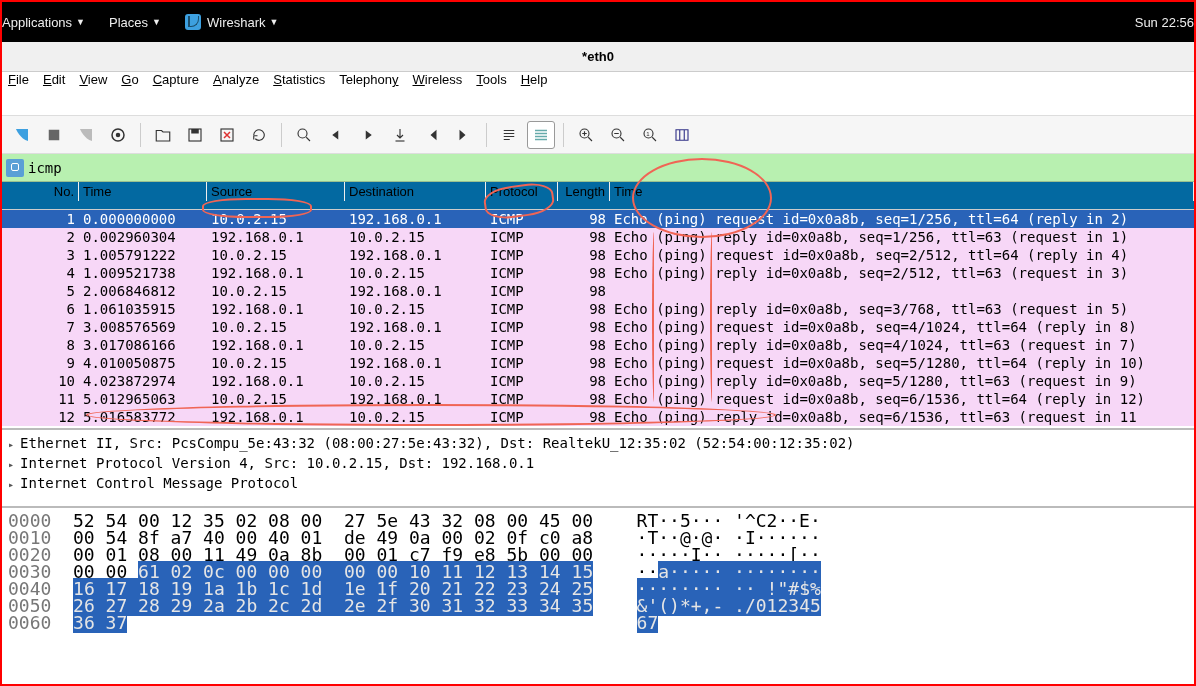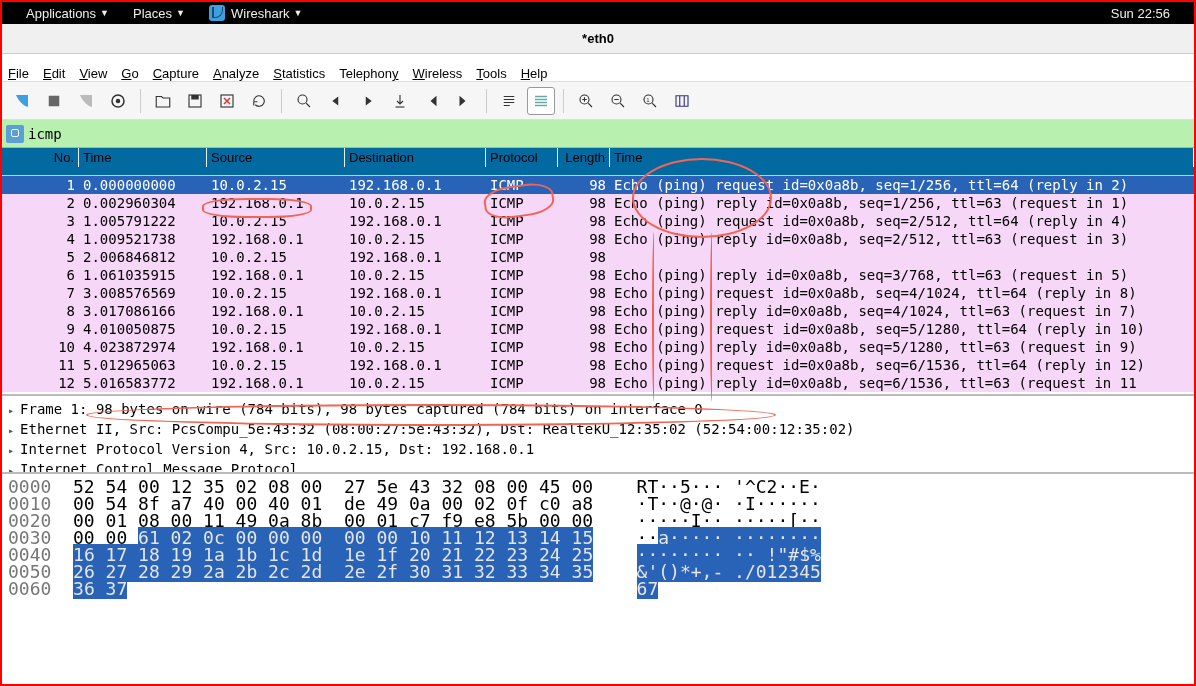--- a/index.html
+++ b/index.html
@@ -1,24 +1,24 @@
 <!DOCTYPE html>
 <html><head>
 <meta charset="utf-8">
 <style>
   * { box-sizing: border-box; margin: 0; padding: 0; }
   body { font-family: sans-serif; font-size: 13px; background: #fff; width: 1196px; height: 686px; overflow: hidden; border: 2px solid red; position: relative; }
-  .topbar { background: #000; color: #eee; height: 22px; display: flex; align-items: center; padding: 0 24px; font-size: 13px; }
+  .topbar { background: #000; color: #eee; height: 40px; display: flex; align-items: center; padding: 0 0; font-size: 13px; }
   .topbar .menu-item { margin-right: 24px; display: inline-flex; align-items: center; cursor: pointer; }
   .topbar .arrow { font-size: 9px; margin-left: 4px; }
   .topbar .ws-icon { width: 16px; height: 16px; background: #3da0e0; border-radius: 3px; display: inline-block; margin-right: 6px; position: relative; }
   .topbar .ws-icon::after { content: ''; position: absolute; left: 3px; top: 2px; width: 8px; height: 10px; border: 1px solid #1a4d6b; border-left: 2px solid #1a4d6b; border-radius: 0 0 8px 0; border-top: none; }
   .topbar .clock { margin-left: auto; }
   .titlebar { background: #f0f0f0; height: 30px; display: flex; align-items: center; justify-content: center; font-weight: bold; border-bottom: 1px solid #ccc; }
-  .menubar { background: #fff; height: 28px; display: flex; align-items: flex-end; padding: 0 6px; border-bottom: 1px solid #ddd; }
+  .menubar { background: #fff; height: 44px; display: flex; align-items: flex-start; padding: 0 6px; border-bottom: 1px solid #ddd; }
   .menubar .m { margin-right: 14px; cursor: pointer; }
   .menubar .m u { text-decoration: underline; }
   .toolbar { background: #f6f6f6; height: 38px; display: flex; align-items: center; padding: 0 6px; border-bottom: 1px solid #ddd; gap: 4px; }
   .toolbar .tbtn { width: 28px; height: 28px; display: inline-flex; align-items: center; justify-content: center; cursor: pointer; border-radius: 3px; }
   .toolbar .sep { width: 1px; height: 24px; background: #ccc; margin: 0 4px; }
   .filterbar { background: #b8f0b0; height: 28px; display: flex; align-items: center; padding: 0 4px; border-bottom: 1px solid #9ac090; }
   .filterbar .ficon { width: 18px; height: 18px; background: #5aa0d6; border-radius: 2px; margin-right: 4px; flex-shrink: 0; position: relative; }
   .filterbar .ficon::after { content: ''; position: absolute; left: 5px; top: 4px; width: 6px; height: 6px; border: 1px solid #fff; border-radius: 2px; }
   .filterbar input { flex: 1; background: transparent; border: none; outline: none; font-family: monospace; font-size: 14px; }
   .packet-header { display: flex; background: #0369a1; border-bottom: 1px solid #ccc; font-size: 13px; height: 28px; align-items: flex-start; }
@@ -316,21 +316,20 @@
       <span class="c c-time">5.016583772</span>
       <span class="c c-src">192.168.0.1</span>
       <span class="c c-dst">10.0.2.15</span>
       <span class="c c-proto">ICMP</span>
       <span class="c c-len">98</span>
       <span class="c c-info">Echo (ping) reply    id=0x0a8b, seq=6/1536, ttl=63 (request in 11</span>
     </div>
   </div>
 
 <div class="tree">
-  <div class="node">Frame 1: 98 bytes on wire (784 bits), 98 bytes captured (784 bits) on interface 0</div>
   <div class="node">Ethernet II, Src: PcsCompu_5e:43:32 (08:00:27:5e:43:32), Dst: RealtekU_12:35:02 (52:54:00:12:35:02)</div>
   <div class="node">Internet Protocol Version 4, Src: 10.0.2.15, Dst: 192.168.0.1</div>
   <div class="node">Internet Control Message Protocol</div>
 </div>
 
 <div class="hex" id="hex"><div><span style="color:#777">0000</span>  52 54 00 12 35 02 08 00  27 5e 43 32 08 00 45 00    RT··5··· '^C2··E·</div><div><span style="color:#777">0010</span>  00 54 8f a7 40 00 40 01  de 49 0a 00 02 0f c0 a8    ·T··@·@· ·I······</div><div><span style="color:#777">0020</span>  00 01 08 00 11 49 0a 8b  00 01 c7 f9 e8 5b 00 00    ·····I·· ·····[··</div><div><span style="color:#777">0030</span>  00 00 <span class="sel">61 02 0c 00 00 00  00 00 10 11 12 13 14 15</span>    ··<span class="sel">a····· ········</span></div><div><span style="color:#777">0040</span>  <span class="sel">16 17 18 19 1a 1b 1c 1d  1e 1f 20 21 22 23 24 25</span>    <span class="sel">········ ·· !"#$%</span></div><div><span style="color:#777">0050</span>  <span class="sel">26 27 28 29 2a 2b 2c 2d  2e 2f 30 31 32 33 34 35</span>    <span class="sel">&amp;'()*+,- ./012345</span></div><div><span style="color:#777">0060</span>  <span class="sel">36 37</span>                                               <span class="sel">67</span></div></div>
 
 <div class="annot" style="left:200px; top:196px; width:110px; height:20px; border-radius:40%;"></div>
 <div class="annot" style="left:482px; top:183px; width:70px; height:32px; border-radius:40%; transform:rotate(-8deg);"></div>
 <div class="annot" style="left:630px; top:156px; width:140px; height:80px; border-radius:50%;"></div>

